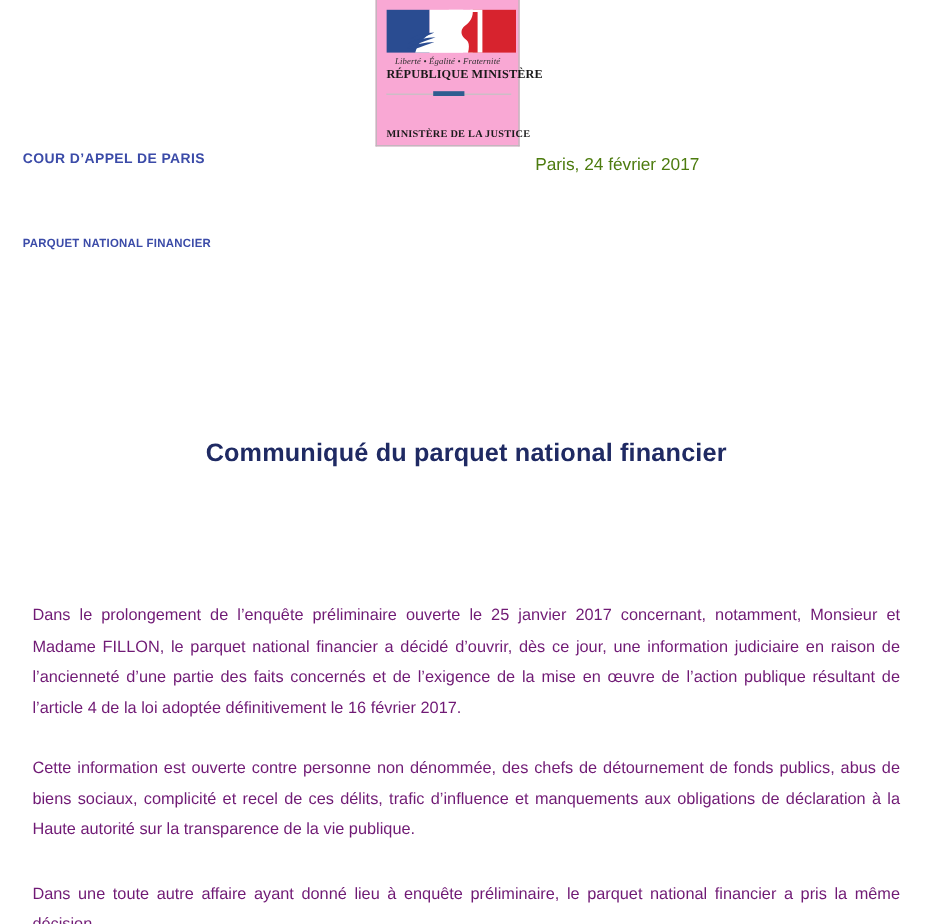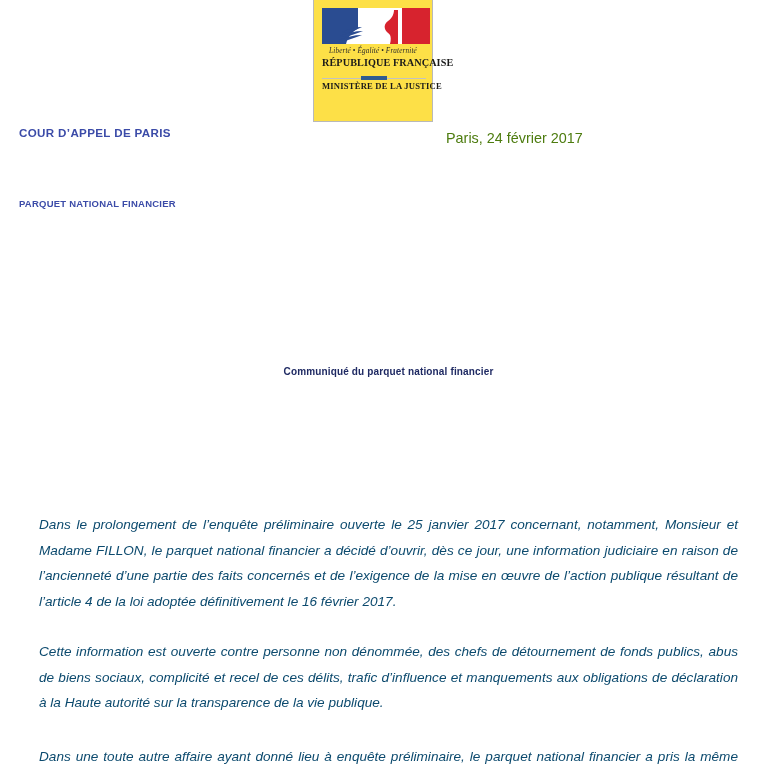--- a/index.html
+++ b/index.html
@@ -19,21 +19,21 @@
   
   .logo-frame {
     position: absolute;
     left: 313px;
     top: 0px;
     width: 120px;
     height: 122px;
     border: 1px solid #b9b9b9;
     border-top: none;
     box-sizing: border-box;
-    background: #fde047;
+    background: #f9a8d4;
   }
   .logo-inner {
     position: absolute;
     left: 0; right: 0; top: 0;
     padding: 6px 8px 0 8px;
     box-sizing: border-box;
     text-align: center;
   }
   .flag {
     position: relative;
@@ -80,21 +80,21 @@
     width: 26px;
     height: 4px;
     background: #2f5c8f;
   }
   .ministry {
     font-family: "Liberation Serif", "DejaVu Serif", serif;
     font-size: 8.6px;
     font-weight: bold;
     letter-spacing: 0.2px;
     color: #1a1a1a;
-    margin-top: 0;
+    margin-top: 25px;
     white-space: nowrap;
   }
 
   
   .court-line {
     position: absolute;
     left: 19px;
     top: 126px;
     font-size: 11.6px;
     font-weight: bold;
@@ -125,41 +125,40 @@
     white-space: nowrap;
   }
 
   
   .doc-title {
     position: absolute;
     left: 0;
     right: 0;
     top: 366px;
     text-align: center;
-    font-size: 10px;
+    font-size: 21px;
     font-weight: bold;
     letter-spacing: 0.15px;
     color: #1f2a63;
   }
 
   
   .body-area {
     position: absolute;
     left: 27px;
     top: 500px;
     width: 723px;
   }
   .para {
     font-size: 13.6px;
     line-height: 25.5px;
     text-align: justify;
     text-justify: inter-word;
-    color: #0c4a6e;
-    margin: 12px;
-    font-style: italic;
+    color: #701a75;
+    margin: 0;
   }
   .para + .para { margin-top: 25px; }
   .para.p3 { margin-top: 28px; }
 </style>
 </head>
 <body>
 
 <div class="logo-frame">
   <div class="logo-inner">
 
@@ -174,21 +173,21 @@
         <path d="M72 2 C72 7 69 11 66 13 C63 15 62 18 63 21 C64 24 67 25 68 27 C69 29 69 32 68 36 L76 36 L76 2 Z" fill="#d7232e"></path>
         <g fill="#2a4c91">
           <path d="M20 24 C26 21 33 19 40 19 C36 21 31 23 26 25 Z"></path>
           <path d="M18 28 C25 25 33 23 41 23 C36 25 30 27 24 29 Z"></path>
           <path d="M17 32 C24 29 32 27 40 27 C35 29 29 31 23 33 Z"></path>
         </g>
       </svg>
     </span>
 
     <div class="rf-motto">Liberté • Égalité • Fraternité</div>
-    <div class="rf-name">RÉPUBLIQUE FRANÇAISE</div>
+    <div class="rf-name">RÉPUBLIQUE MINISTÈRE</div>
 
     <div class="logo-divider">
       <div class="rule"></div>
       <div class="accent"></div>
     </div>
 
     <div class="ministry">MINISTÈRE DE LA JUSTICE</div>
   </div>
 </div>
 

